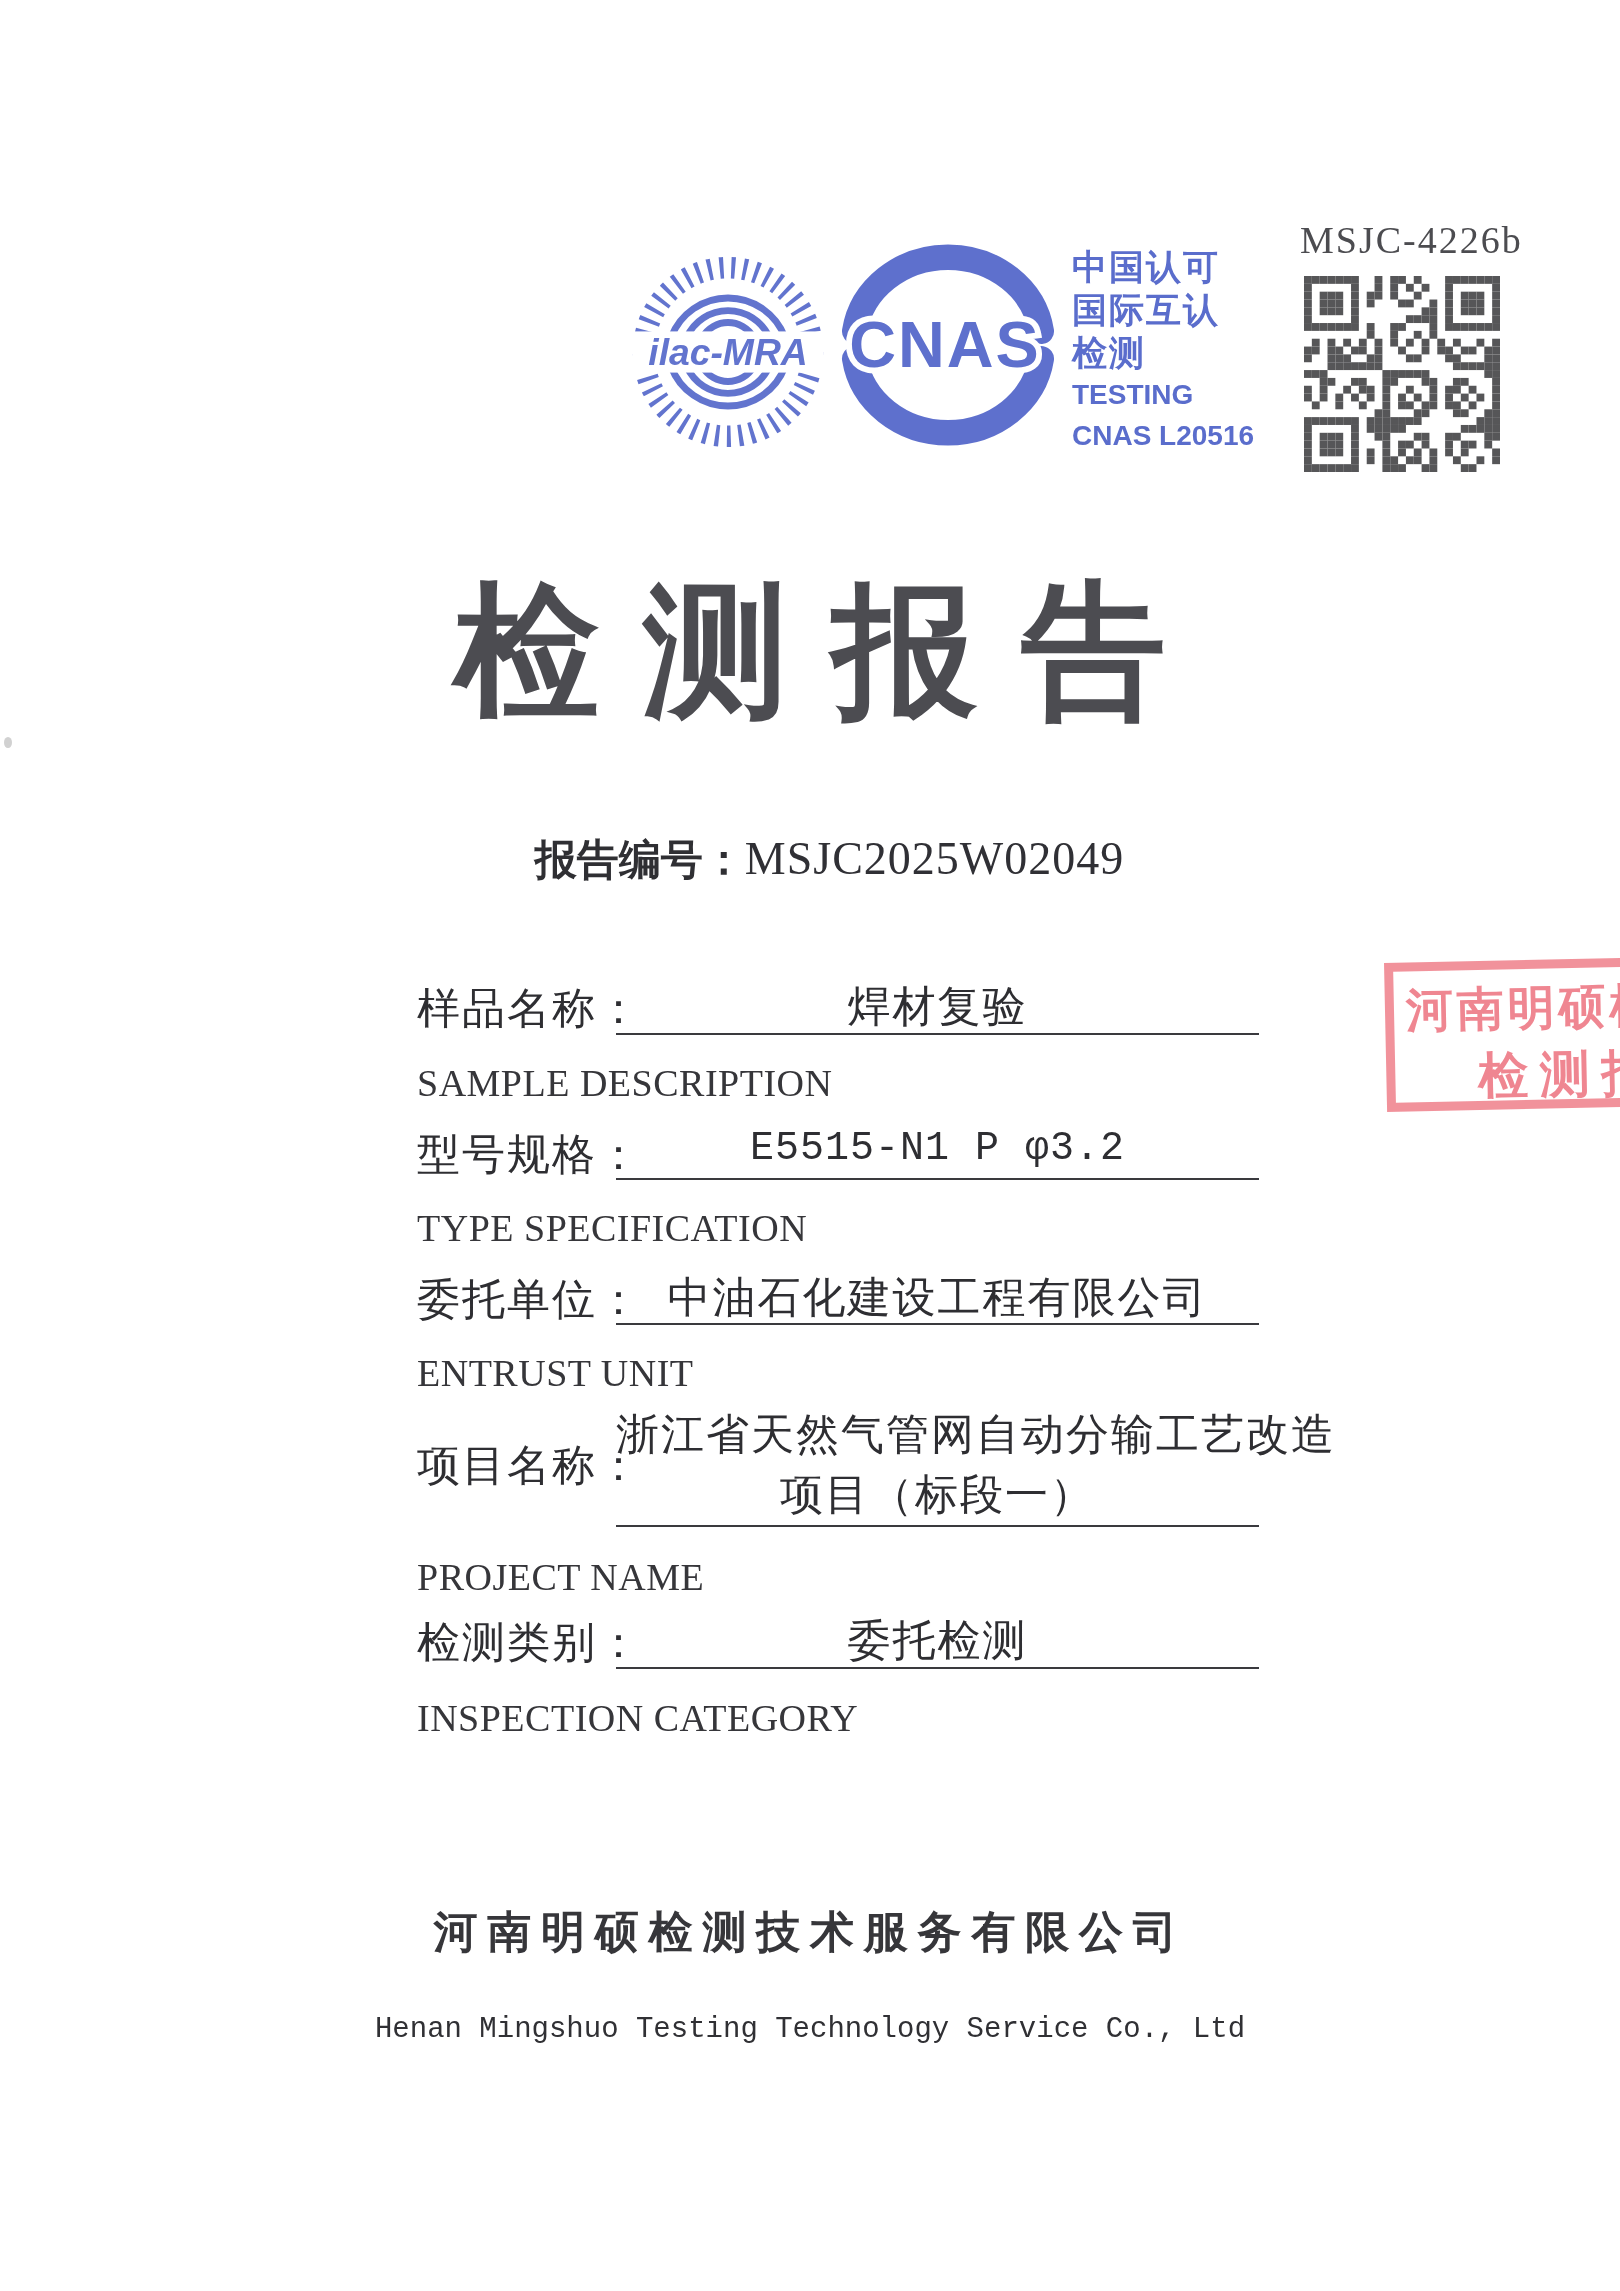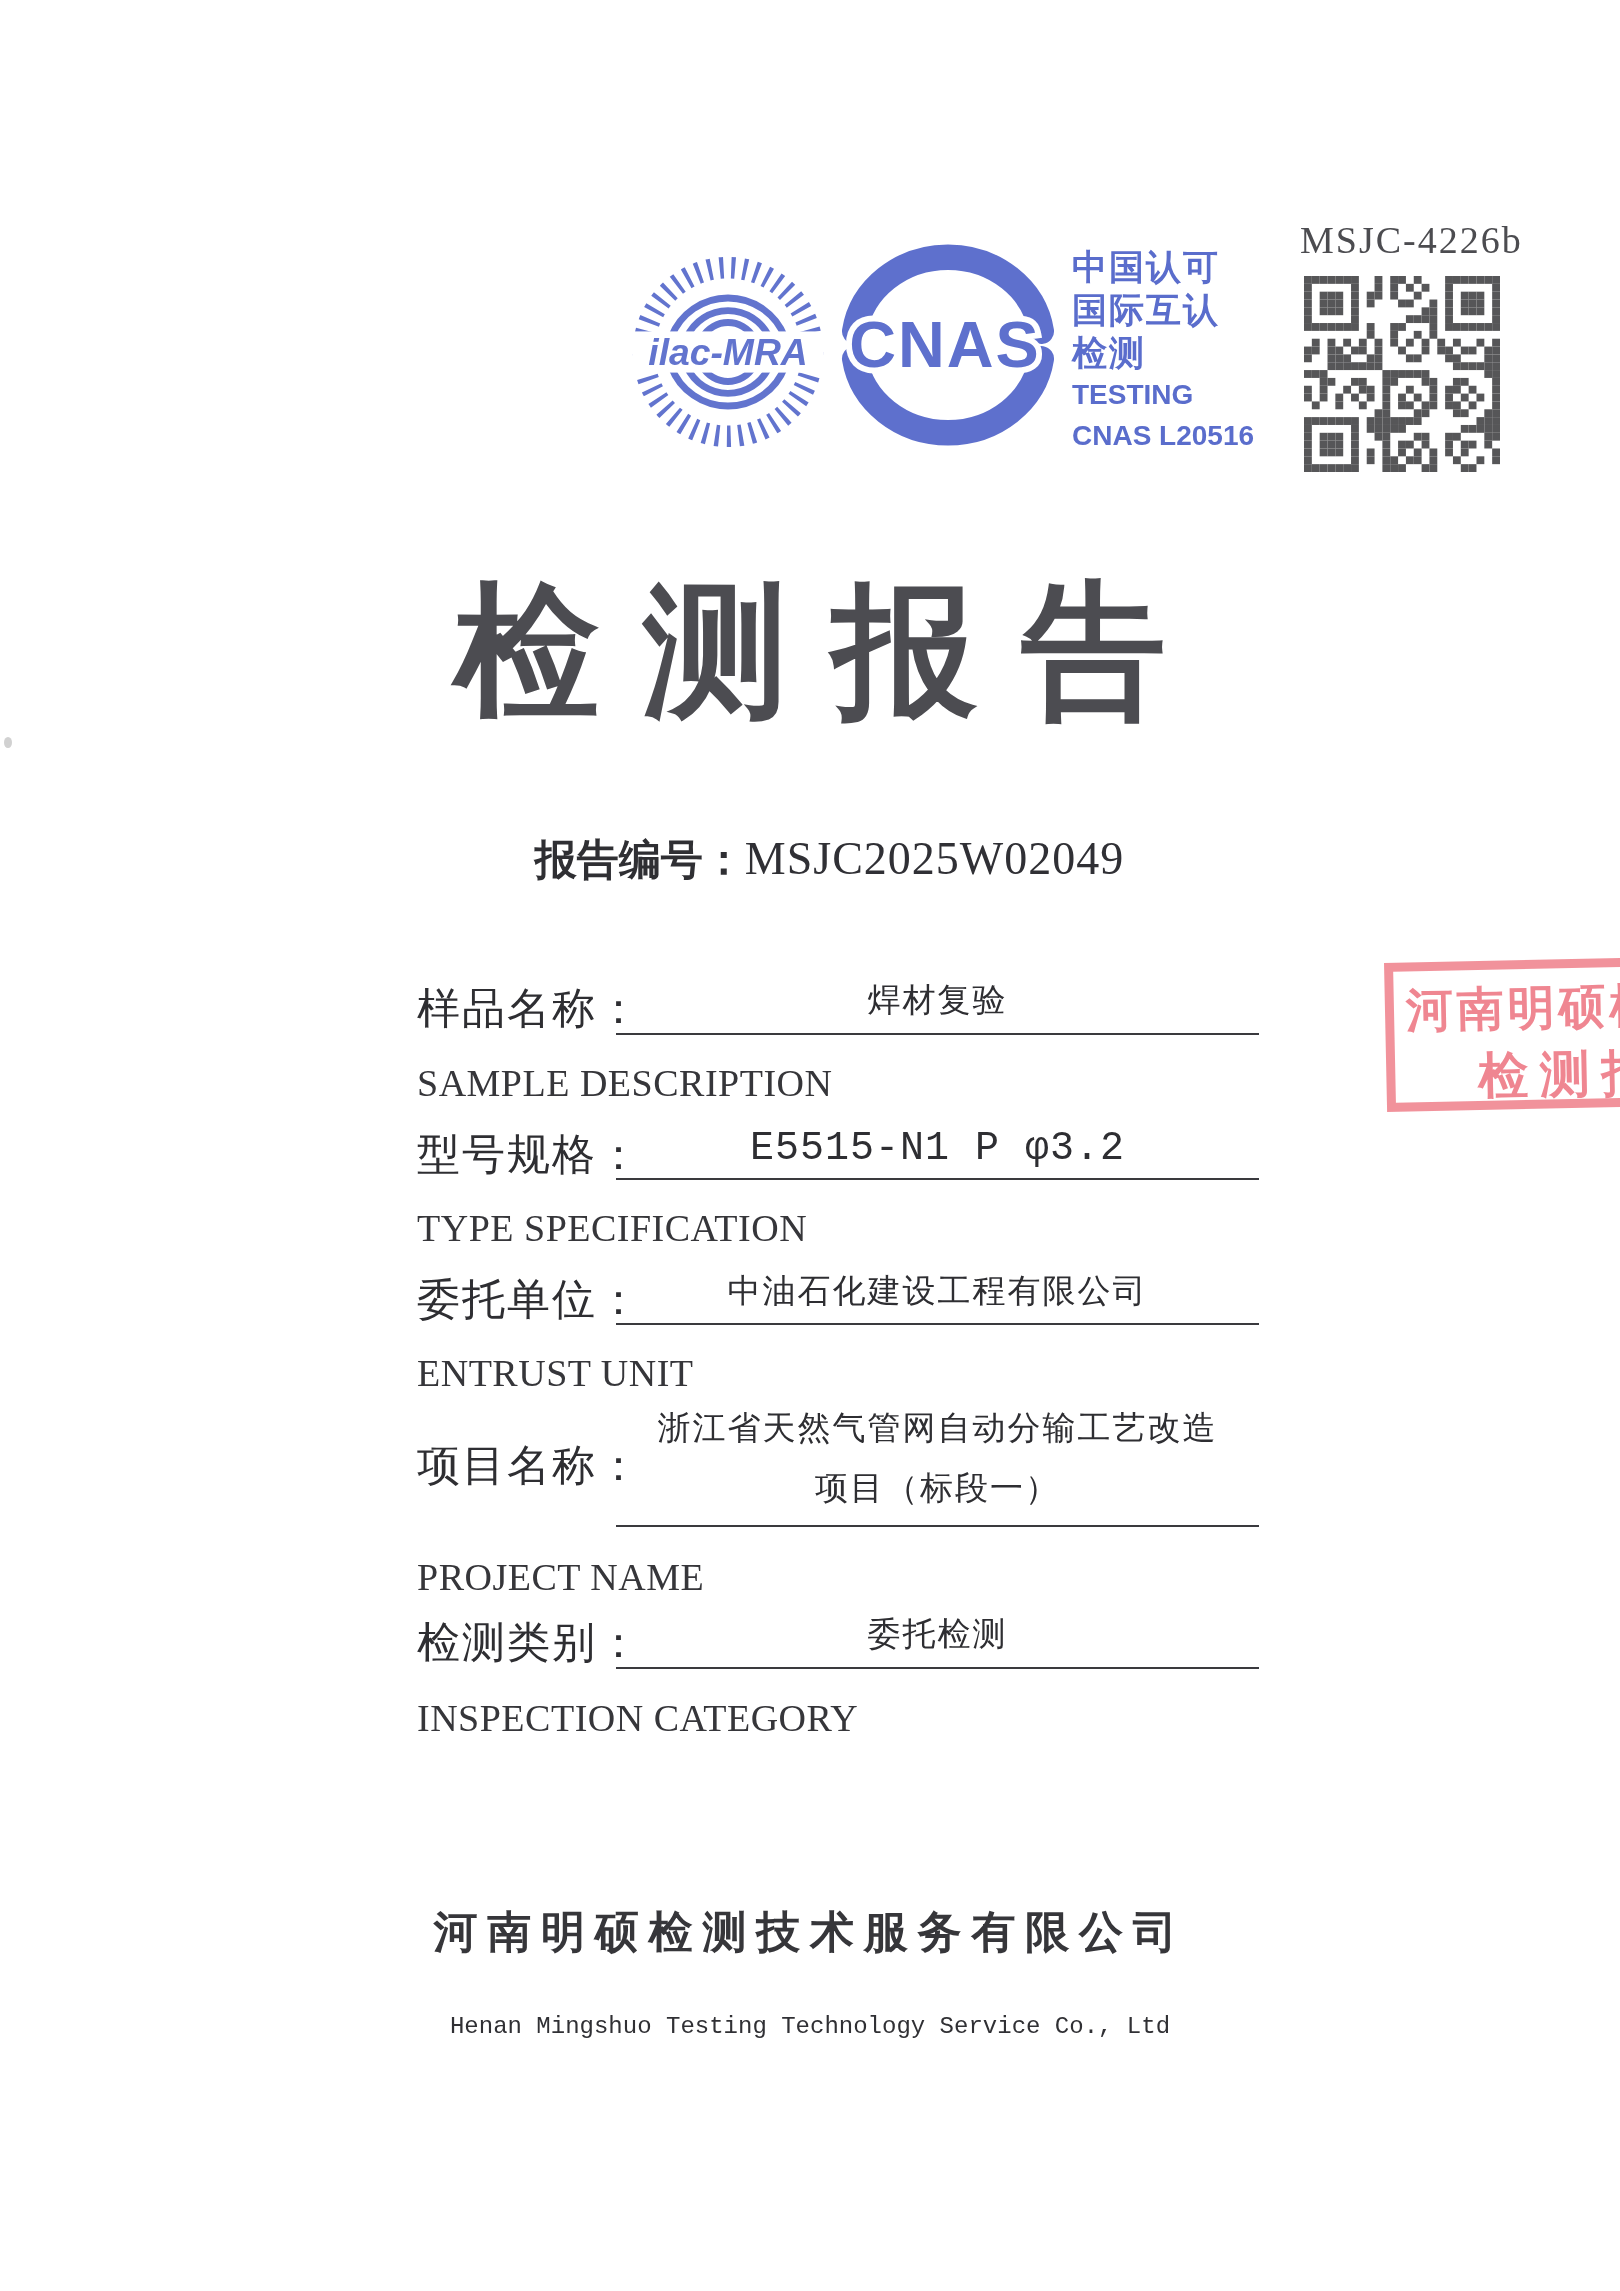--- a/index.html
+++ b/index.html
@@ -56,21 +56,21 @@
     align-items:baseline;padding-left:39px;box-sizing:border-box;
   }
   .report-no-label{
     font-family:"Liberation Sans","DejaVu Sans",sans-serif;
     font-size:42px;font-weight:bold;color:#2f2f33;
   }
   .report-no-value{font-size:46px;letter-spacing:1px;color:#303035;}
 
   
   .flabel{left:417px;font-size:43px;letter-spacing:2px;color:#2e2e32;white-space:nowrap;}
-  .fvalue{left:616px;width:643px;text-align:center;font-size:33px;letter-spacing:2px;
+  .fvalue{left:616px;width:643px;text-align:center;font-size:43px;letter-spacing:2px;
     color:#2e2e32;white-space:nowrap;}
   .fvalue.mono{font-family:"Liberation Mono","DejaVu Sans Mono",monospace;
     font-size:40px;letter-spacing:1px;}
   .fline{left:616px;width:643px;height:0;border-top:2.9px solid #3a3a3e;}
   .fen{left:417px;font-size:38px;letter-spacing:0.5px;color:#36363a;white-space:nowrap;}
 
   
   .side-stamp{
     left:1384px;top:963px;width:323px;height:149px;
     border:9.8px solid rgba(236,104,116,.72);
@@ -84,21 +84,21 @@
 
   
   .footer-zh{
     left:0;top:1903px;width:100%;text-align:center;
     font-family:Liberation Mono, monospace;
     font-size:44px;font-weight:bold;letter-spacing:9.8px;color:#36363a;
   }
   .footer-en{
     left:0;top:2013px;width:100%;text-align:center;
     font-family:"Liberation Mono","DejaVu Sans Mono",monospace;
-    font-size:24px;color:#303034;letter-spacing:0px;
+    font-size:29px;color:#303034;letter-spacing:0px;
   }
 
   .speck{left:3.9px;top:737px;width:7.8px;height:10.8px;background:#9a9a9a;
     opacity:.45;border-radius:50%;}
 </style>
 </head>
 <body>
 
 <div class="page">
 

